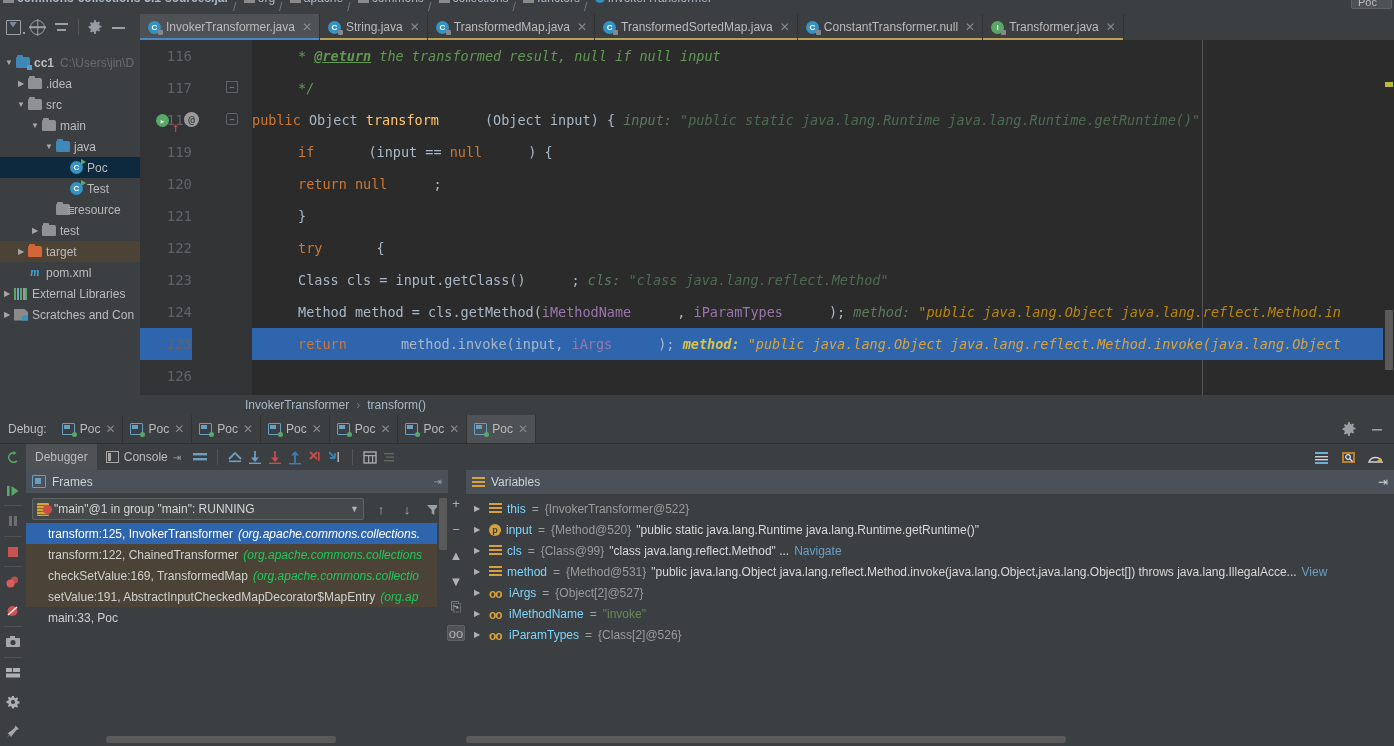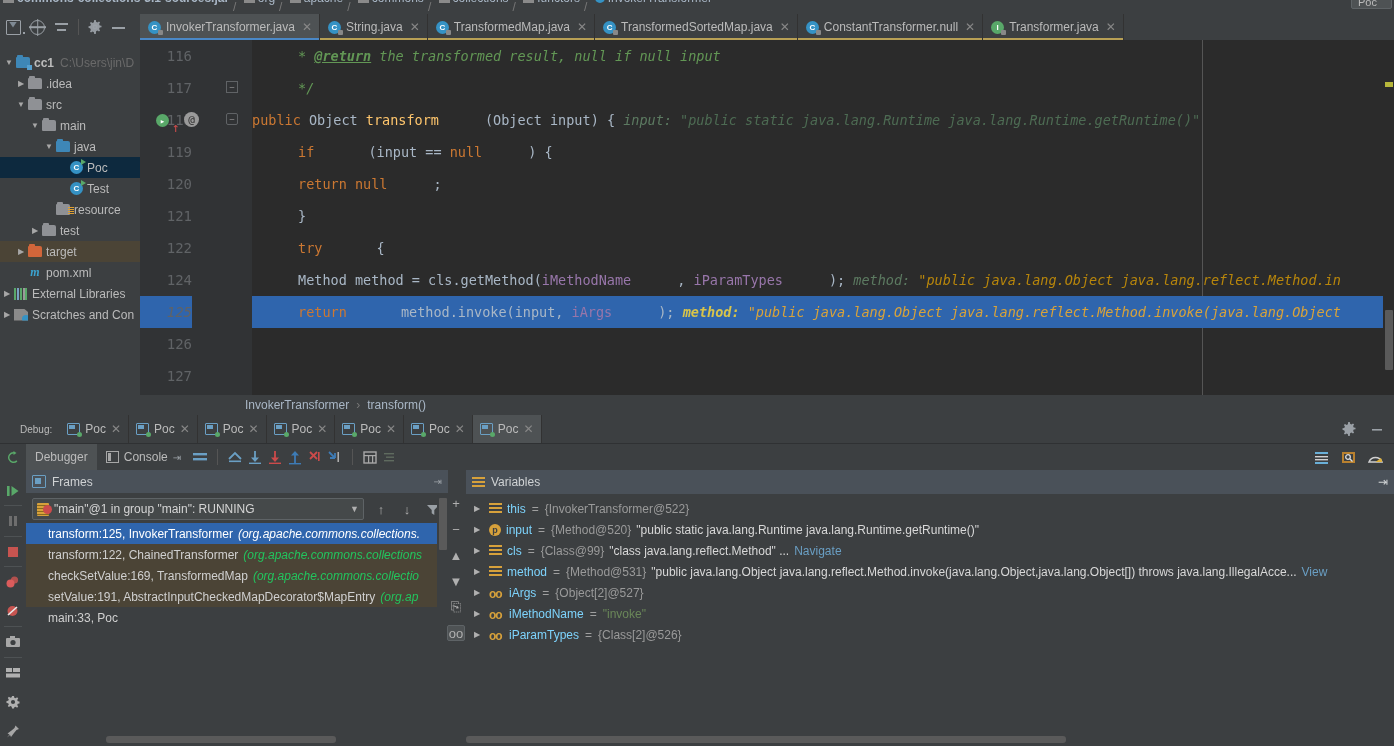--- a/index.html
+++ b/index.html
@@ -184,21 +184,21 @@
     background: #3c3f41; display:flex; align-items:center; padding-left: 105px;
     font-size: 12px; color: #a9b7c6;
   }
   .ed-breadcrumb .sep { color:#777; margin: 0 7px; }
 
   
   .debug-tabrow {
     position: absolute; left: 0; top: 415px; width: 1394px; height: 28px;
     background: #3c3f41; display: flex; align-items: center;
   }
-  .debug-label { padding: 0 8px 0 8px; font-size: 10px; color: #bbb; margin-left: 12px; }
+  .debug-label { padding: 0 8px 0 8px; font-size: 12px; color: #bbb; }
   .dtabs { display: flex; align-items: stretch; height: 28px; }
   .dtab {
     display:flex; align-items:center; gap:5px; padding: 0 7px;
     border-right: 1px solid #323232; font-size:12px; color:#bbb; cursor:default;
   }
   .dtab.active { background: #4e5254; }
   .dtab-ico { width:13px; height:12px; position:relative; flex:none;
               border:1.5px solid #6a9fc4; border-radius:1px; }
   .dtab-ico::before { content:''; position:absolute; left:1px; top:1px; width:6px; height:4px; background:#6a9fc4; }
   .dtab-ico::after { content:''; position:absolute; right:-3px; bottom:-3px; width:5px; height:5px;
@@ -503,20 +503,24 @@
       <div class="line">
         <span class="lnum">121</span>
         <span class="code"><span class="plain">    }</span></span>
       </div>
 
       <div class="line">
         <span class="lnum">122</span>
         <span class="code"><span class="plain">    </span><span class="kw">try </span><span class="plain">{</span></span>
       </div>
 
+      <div class="line">
+        <span class="lnum">123</span>
+        <span class="code"><span class="plain">        Class cls = input.getClass()</span><span class="plain">;</span><span class="hint-lbl">   cls: </span><span class="hint">"class java.lang.reflect.Method"</span></span>
+      </div>
 
       <div class="line">
         <span class="lnum">124</span>
         <span class="code"><span class="plain">        Method method = cls.getMethod(</span><span class="fld">iMethodName</span><span class="plain">, </span><span class="fld">iParamTypes</span><span class="plain">);</span><span class="hint-lbl">   method: </span><span class="hint-y">"public java.lang.Object java.lang.reflect.Method.in</span></span>
       </div>
 
       <div class="line hl">
         <span class="lnum">125</span>
         <span class="code"><span class="plain">        </span><span class="kw">return </span><span class="plain">method.invoke(input, </span><span class="fld">iArgs</span><span class="plain">);</span><span class="hint-lbl-y">   method: </span><span class="hint-y2">"public java.lang.Object java.lang.reflect.Method.invoke(java.lang.Object</span></span>
       </div>

